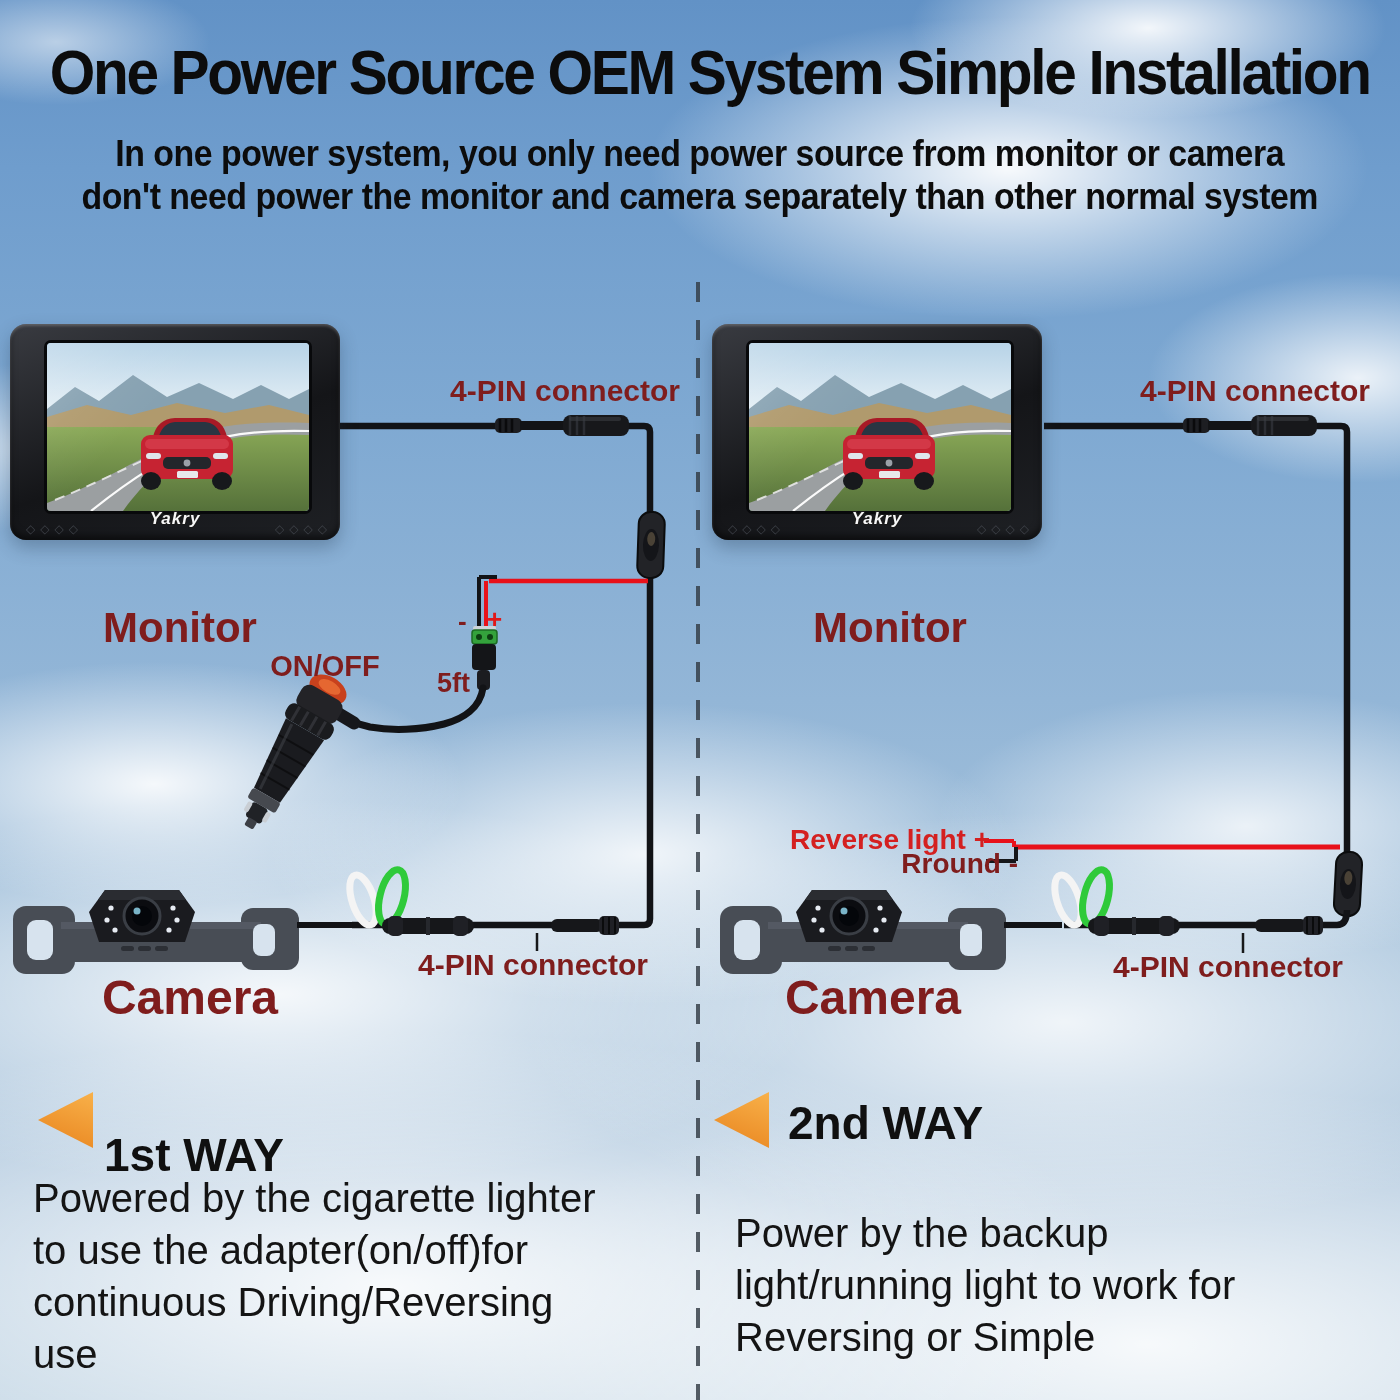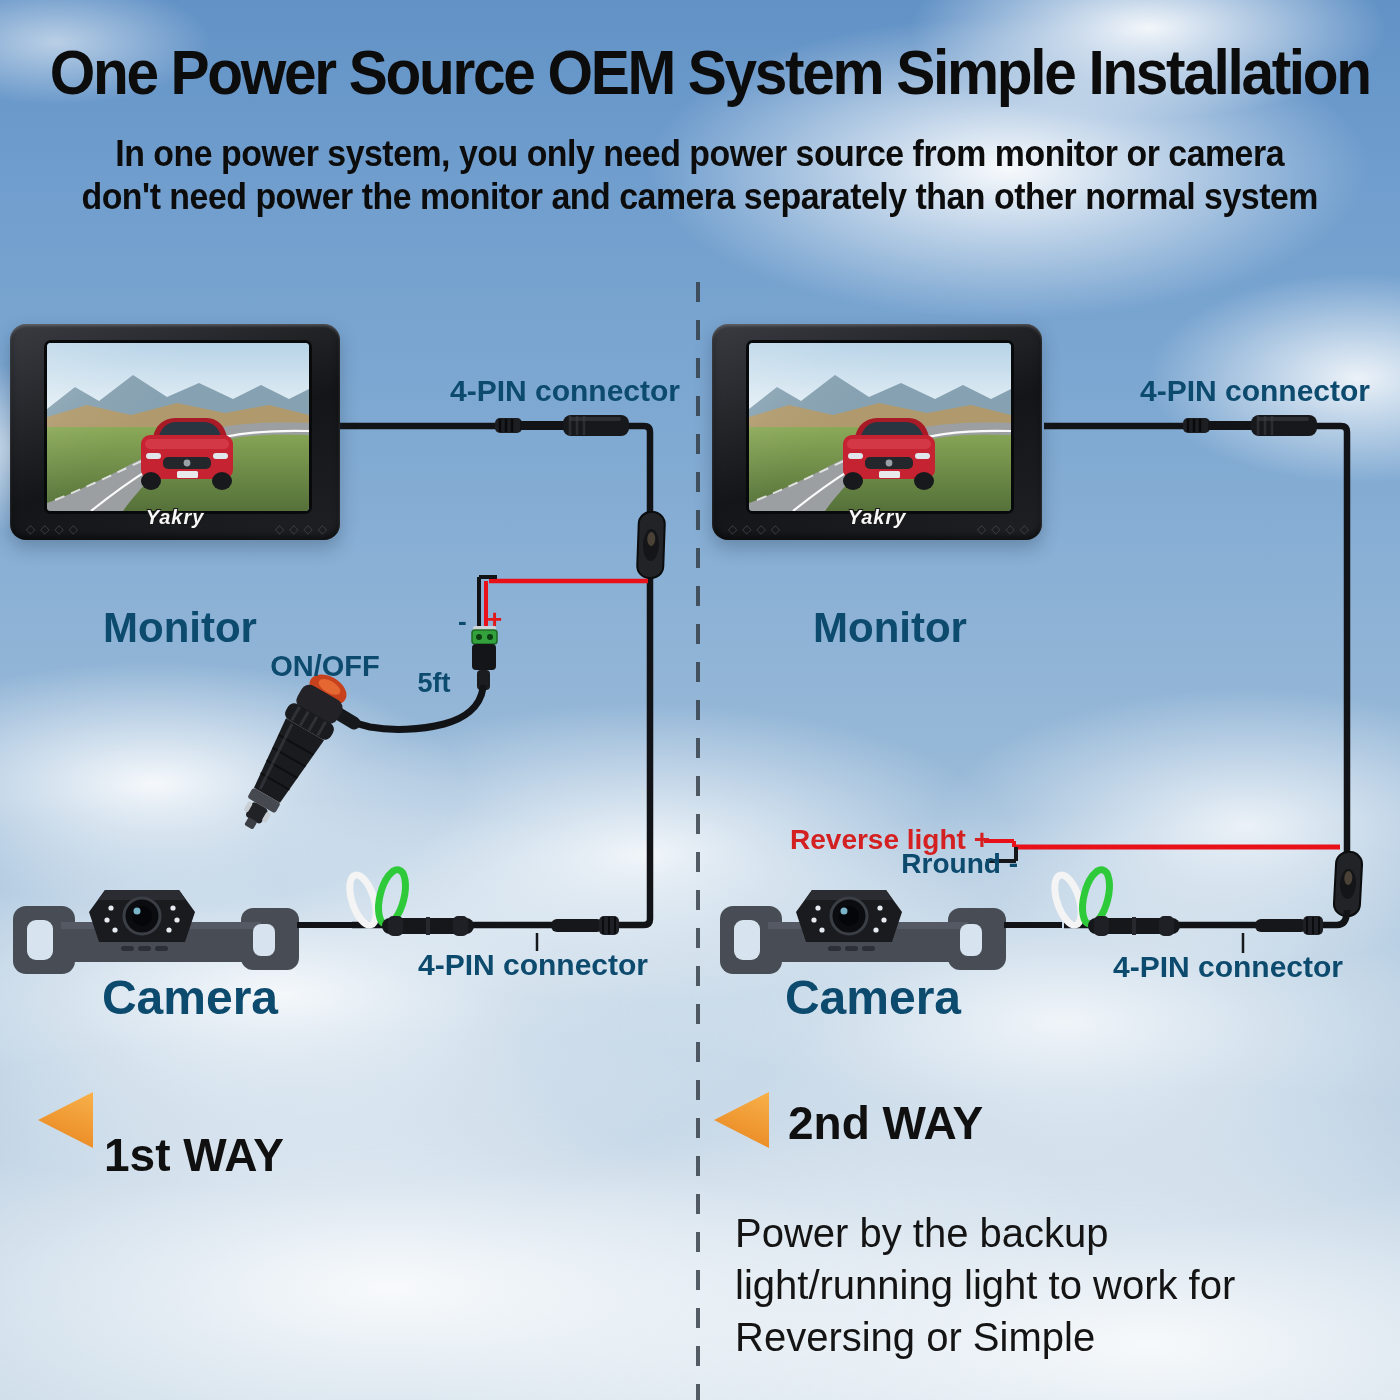--- a/index.html
+++ b/index.html
@@ -30,26 +30,26 @@
   .ctr{text-align:center;}
   .blk{color:#0c0c0c;}
   .squish{display:inline-block;transform:scaleX(.93);transform-origin:center;white-space:nowrap;}
   .title{top:36px;left:0;width:1400px;font-size:63px;font-weight:bold;letter-spacing:-2.5px;}
   .sub{left:0;width:1400px;font-size:36px;font-weight:bold;letter-spacing:-0.5px;text-decoration:underline;}
   .sub .squish{transform:scaleX(.94);}
   .divider{
     left:696px;top:282px;width:4px;height:1118px;
     background:repeating-linear-gradient(180deg, rgba(50,59,68,.82) 0 20px, rgba(50,59,68,0) 20px 38px);
   }
-  .lbl{font-weight:bold;color:#0c4a6e;white-space:nowrap;}
+  .lbl{font-weight:bold;color:#7f1d1d;white-space:nowrap;}
   .lbl30{font-size:30px;}
   .lbl42{font-size:42px;}
   .lbl44{font-size:48px;margin-top:8px;}
   .lbl29{font-size:29px;}
-  .lbl27{font-size:27px;}
+  .lbl27{font-size:27px;text-align:right;}
   .red{color:#d42020;}
   .way-head{font-size:46px;font-weight:bold;color:#101010;}
   .way-tri{
     width:55px;height:56px;
     background:linear-gradient(200deg,#f8b14a,#e8831d);
     clip-path:polygon(100% 0,100% 100%,0 50%);
   }
   .para{font-size:40px;color:#141414;line-height:52px;white-space:nowrap;}
   
   .monitor{position:absolute;width:330px;height:216px;}
@@ -62,21 +62,21 @@
     position:absolute;left:34px;top:16px;width:262px;height:168px;
     border:3px solid #08090b;border-radius:7px;overflow:hidden;background:#9fc0d8;
   }
   .m-gloss{
     position:absolute;inset:0;
     background:linear-gradient(135deg,rgba(255,255,255,.20) 0%,rgba(255,255,255,.05) 22%,rgba(255,255,255,0) 40%);
     pointer-events:none;
   }
   .m-brand{
     position:absolute;bottom:11px;left:0;width:100%;text-align:center;
-    font-size:20px;font-weight:bold;font-style:italic;color:#f7f7f7;letter-spacing:1px;
+    font-size:17px;font-weight:bold;font-style:italic;color:#f7f7f7;letter-spacing:1px;
     text-shadow:-1px -1px 0 #1a1a1a,1px -1px 0 #1a1a1a,-1px 1px 0 #1a1a1a,1px 1px 0 #1a1a1a;
   }
   .m-diamonds{
     position:absolute;bottom:4px;font-size:12px;color:#44484f;letter-spacing:5px;opacity:.85;
   }
   .m-diamonds.dl{left:16px;} .m-diamonds.dr{right:8px;}
   svg.camera{position:absolute;}
   svg.wires{position:absolute;left:0;top:0;pointer-events:none;}
 </style>
 </head>
@@ -335,20 +335,26 @@
 
   <div class="abs lbl lbl30 ctr" style="left:1070px;top:374px;width:370px;">4-PIN connector</div>
   <div class="abs lbl lbl42 ctr" style="left:770px;top:604px;width:240px;">Monitor</div>
   <div class="abs lbl red" style="left:740px;top:824px;width:250px;font-size:28px;text-align:right;">Reverse light +</div>
   <div class="abs lbl" style="left:772px;top:848px;width:246px;font-size:28px;text-align:right;">Rround -</div>
   <div class="abs lbl lbl44 ctr" style="left:753px;top:962px;width:240px;">Camera</div>
   <div class="abs lbl lbl30 ctr" style="left:1103px;top:950px;width:250px;">4-PIN connector</div>
 
   <div class="abs way-tri" style="left:38px;top:1092px;"></div>
   <div class="abs way-head" style="left:104px;top:1128px;">1st WAY</div>
+  <div class="abs para" style="left:33px;top:1172px;width:670px;">
+    <div>Powered by the cigarette lighter</div>
+    <div>to use the adapter(on/off)for</div>
+    <div>continuous Driving/Reversing</div>
+    <div>use</div>
+  </div>
 
   <div class="abs way-tri" style="left:714px;top:1092px;"></div>
   <div class="abs way-head" style="left:788px;top:1096px;">2nd WAY</div>
   <div class="abs para" style="left:735px;top:1172px;width:660px;margin-top:35px;">
     <div>Power by the backup</div>
     <div>light/running light to work for</div>
     <div>Reversing or Simple</div>
   </div>
 </div>
 

